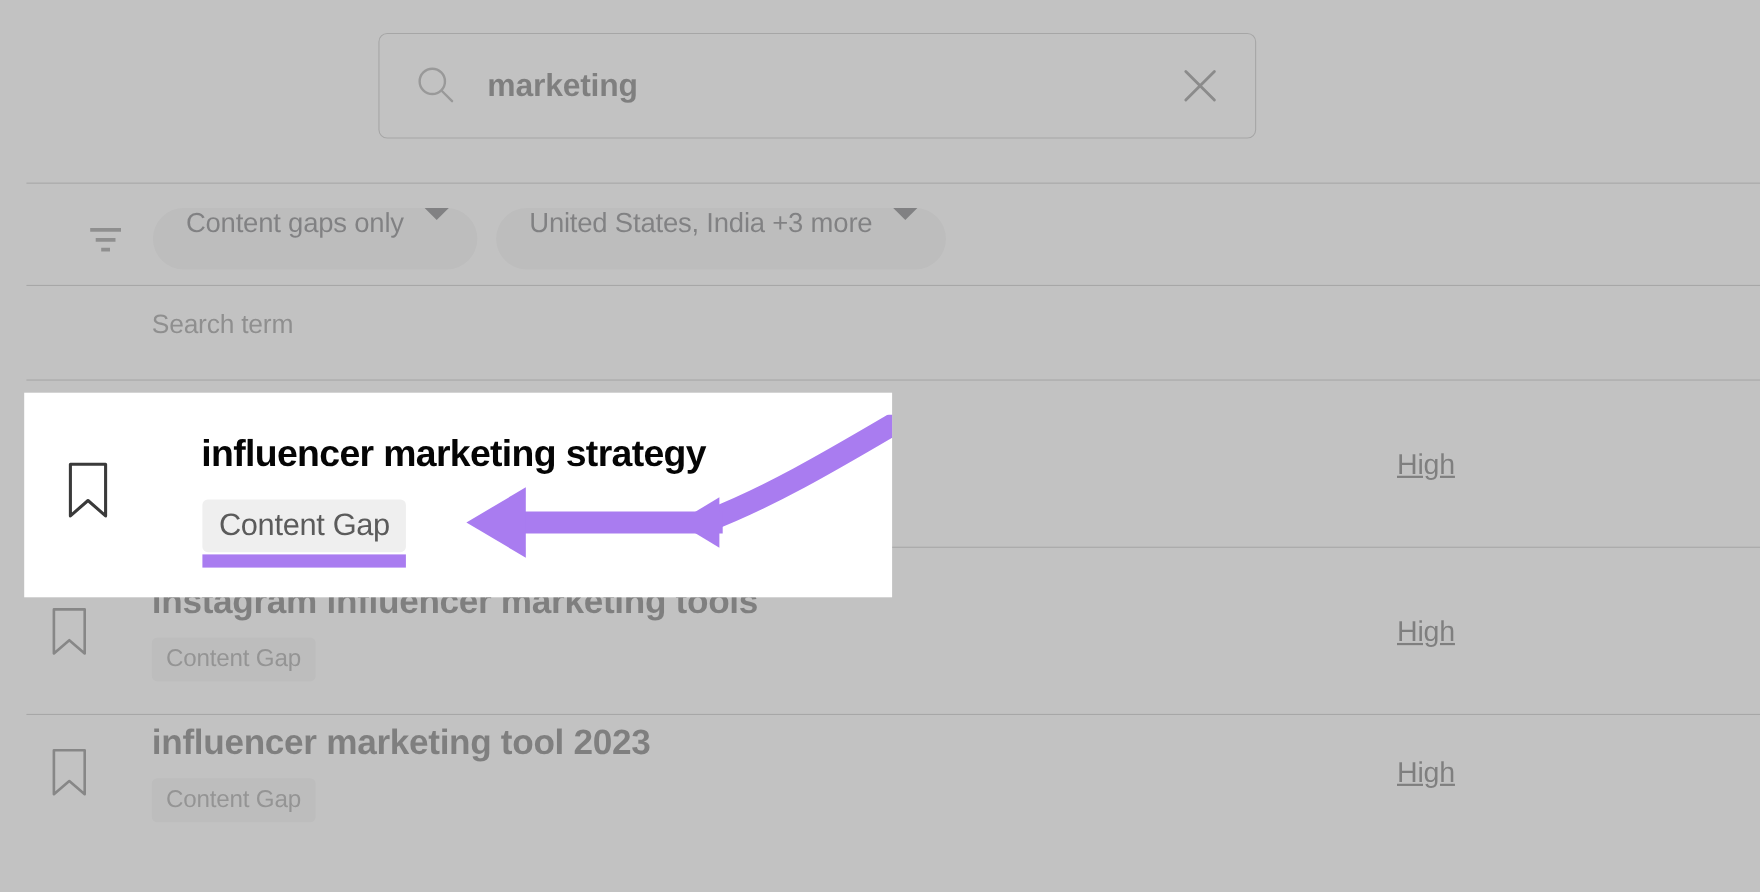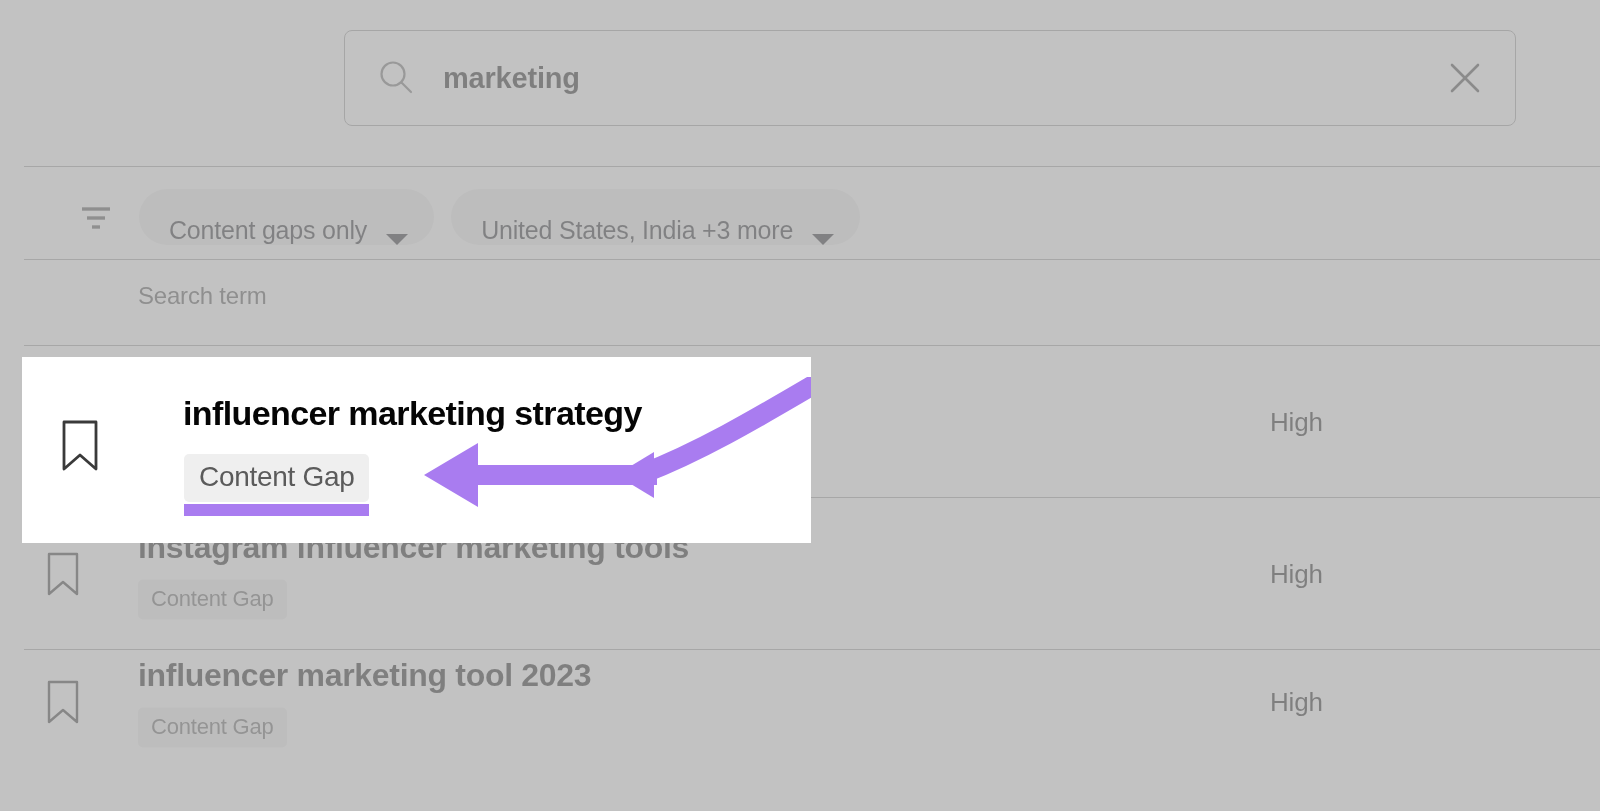--- a/index.html
+++ b/index.html
@@ -25,21 +25,21 @@
     position: absolute;
     inset: 0;
     background: #ffffff;
   }
 
   
   .search-wrap {
     position: absolute;
     left: 344px;
     top: 30px;
-    width: 1172px;
+    width: 798px;
     height: 96px;
     box-sizing: border-box;
     border: 1px solid #9a9a9a;
     border-radius: 8px;
     background: #ffffff;
     display: flex;
     align-items: center;
   }
   .search-icon {
     margin-left: 31px;
@@ -109,21 +109,21 @@
     cursor: pointer;
     display: flex;
     align-items: center;
     justify-content: center;
   }
   .pill {
     height: 56px;
     border-radius: 28px;
     background: #ededed;
     display: flex;
-    align-items: flex-end;
+    align-items: flex-start;
     padding: 0 26px 0 30px;
     cursor: pointer;
     border: none;
     font-family: "Liberation Sans", sans-serif;
     font-size: 25px;
     color: #16181d;
     white-space: nowrap;
     letter-spacing: -0.2px;
   }
   .pill .caret {
@@ -200,20 +200,21 @@
   .row-cell-vol {
     position: absolute;
     right: 0;
     top: 50%;
     transform: translateY(-50%);
     width: 330px;
     text-align: left;
     font-size: 26px;
     color: #111111;
     letter-spacing: -0.2px;
+    text-decoration: underline;
   }
 
   
   .veil {
     position: absolute;
     inset: 0;
     background: #ababab;
     opacity: 0.72;
     pointer-events: none;
   }

